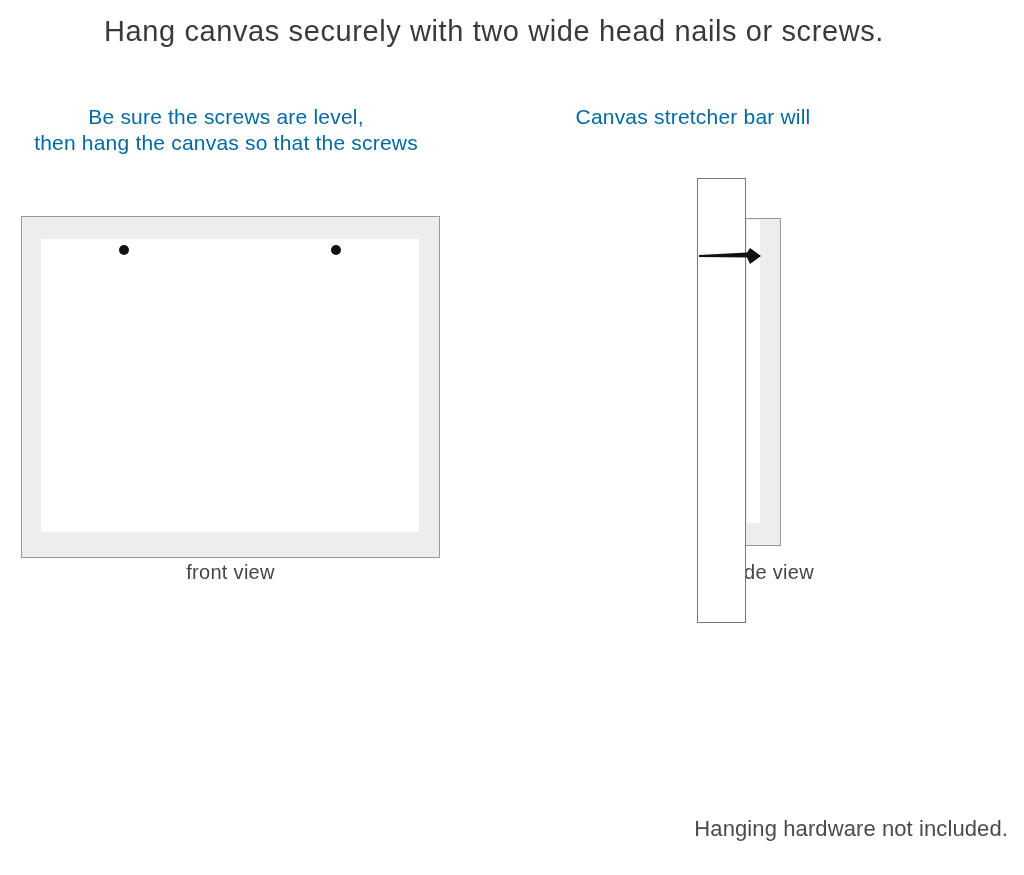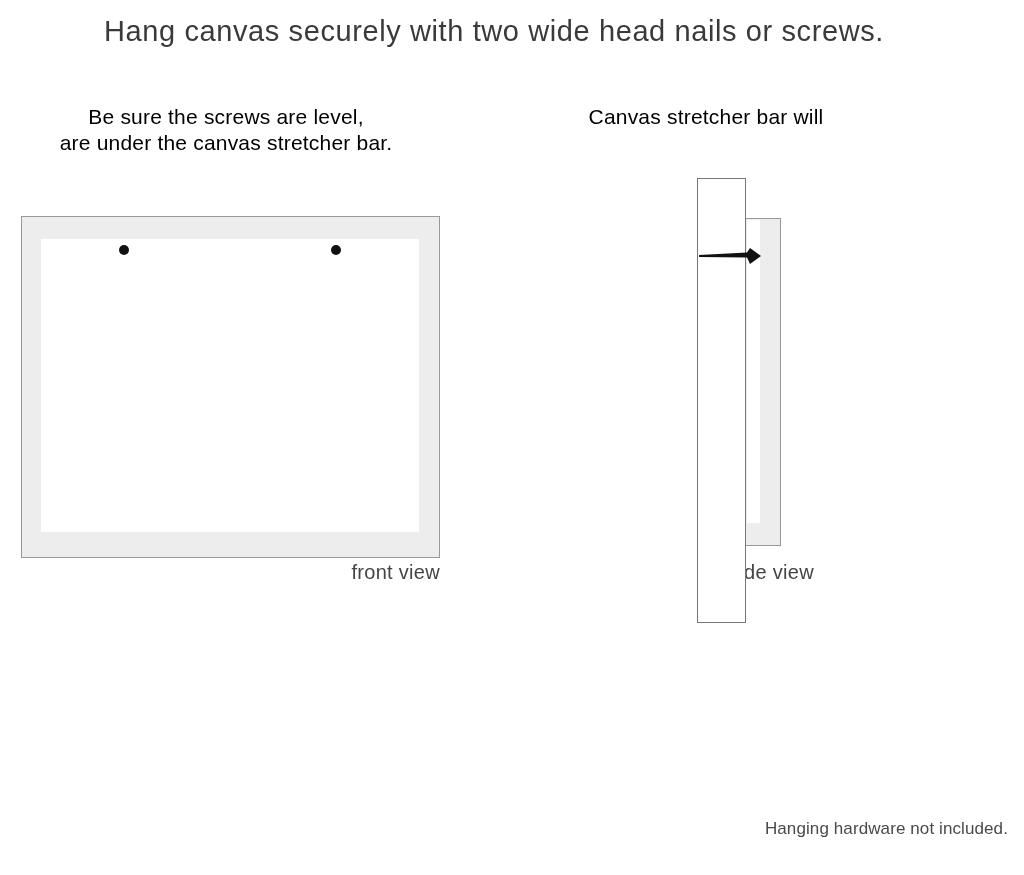--- a/index.html
+++ b/index.html
@@ -22,24 +22,24 @@
     padding-left: 44px;
   }
   .instruction {
     position: absolute;
     top: 104px;
     text-align: center;
     font-size: 21px;
     font-weight: 300;
     line-height: 26px;
     letter-spacing: 0.2px;
-    color: #000000;
+    color: #0369a1;
   }
   .instruction.left  { left: 26px;  width: 400px; }
-  .instruction.right { left: 506px; width: 400px; }
+  .instruction.right { left: 493px; width: 400px; }
 
   
   .front-view {
     position: absolute;
     left: 21px; top: 216px;
     width: 419px; height: 342px;
     background: #ededed;
     border: 1px solid #999999;
   }
   .front-view .canvas-inner {
@@ -89,44 +89,44 @@
   }
 
   .view-label {
     position: absolute;
     top: 561px;
     font-size: 20px;
     font-weight: 300;
     letter-spacing: 0.3px;
     color: #454545;
   }
-  .view-label.front { left: 21px; width: 419px; text-align: right; }
+  .view-label.front { left: 21px; width: 419px; text-align: center; }
   .view-label.side  { left: 729px; }
 
   .footnote {
     position: absolute;
     top: 819px; right: 16px;
     text-align: right;
-    font-size: 17px;
+    font-size: 22px;
     font-weight: 300;
     line-height: 19px;
     letter-spacing: 0.1px;
     color: #4a4a4a;
   }
 </style>
 </head>
 <body>
 
 <div>
 
   <h1 class="page-title">Hang canvas securely with two wide head nails or screws.</h1>
 
   <div class="instruction left">
     <div>Be sure the screws are level,</div>
-    <div>are under the canvas stretcher bar.</div>
+    <div>then hang the canvas so that the screws</div>
   </div>
 
   <div class="instruction right">
     <div>Canvas stretcher bar will</div>
   </div>
 
   <div class="front-view">
     <div class="canvas-inner">
       <span class="screw-dot d1"></span>
       <span class="screw-dot d2"></span>

